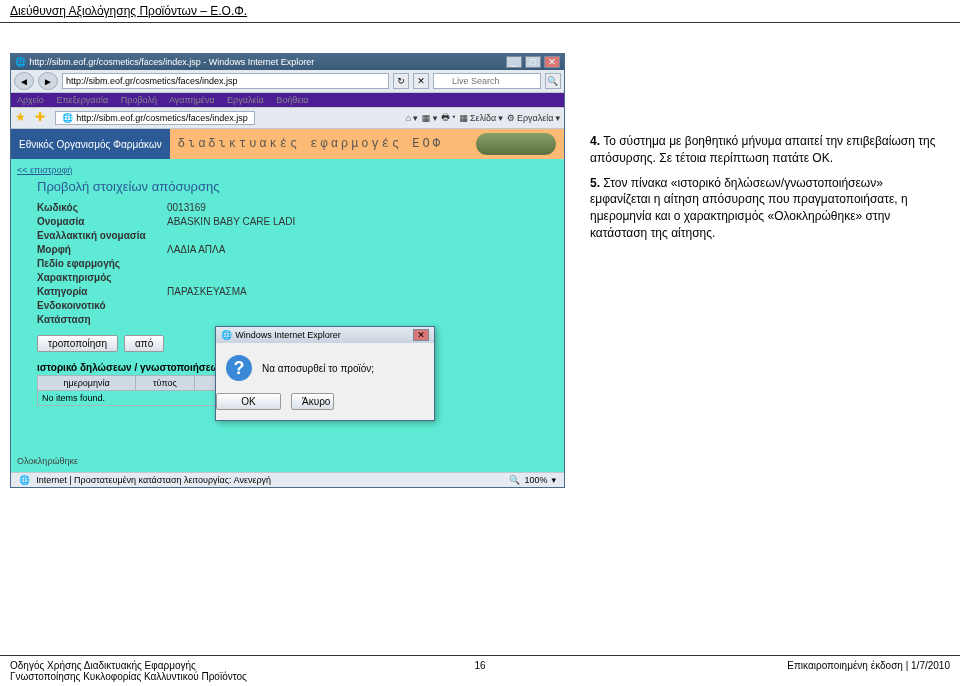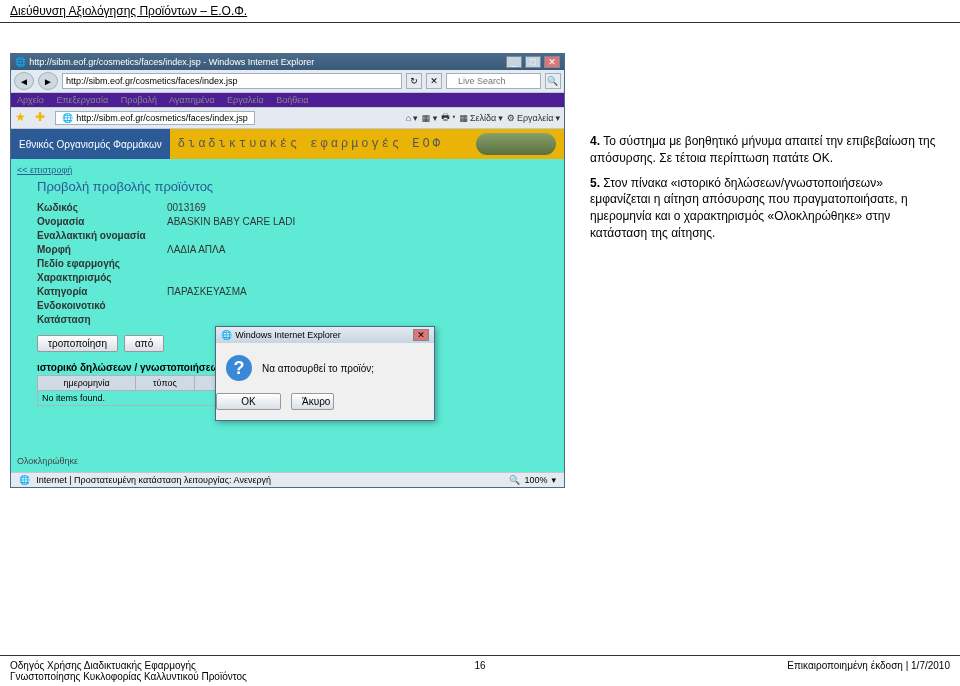--- a/index.html
+++ b/index.html
@@ -52,24 +52,24 @@
     .nav-btn { width: 20px; height: 18px; border-radius: 50%; background: #d0d8e0; border: 1px solid #a0b0c0; display: inline-flex; align-items: center; justify-content: center; font-size: 10px; }
     .addr-input {
       flex: 1;
       border: 1px solid #a0b0c0;
       background: #fff;
       padding: 1px 3px;
       font-size: 9px;
       height: 16px;
     }
     .search-input {
-      width: 95px;
+      width: 108px;
       border: 1px solid #a0b0c0;
       background: #fff;
-      padding: 1px 11px;
+      padding: 1px 18px;
       font-size: 9px;
       height: 16px;
     }
     .small-btn { width: 16px; height: 16px; border: 1px solid #a0b0c0; background: #e8ecf0; text-align:center; line-height:14px; font-size:9px;}
     .ie-menu {
       padding: 2px 6px;
       color: #888;
       font-size: 9px;
       background: #4c1d95;
       border-bottom: 1px solid #ccc;
@@ -105,21 +105,21 @@
       align-items: center;
       padding: 0;
       font-size: 10px;
     }
     .eof-banner .eof-label {
       background: #2b5a97;
       padding: 5px 8px;
     }
     .eof-banner .banner-rest {
       flex: 1;
-      background: #eab308;
+      background: #fdba74;
       color: #333;
       padding: 4px 8px;
       display: flex;
       align-items: center;
       justify-content: space-between;
     }
     .banner-apps { font-family: "Courier New", monospace; letter-spacing: 3px; font-size: 12px; color: #555; }
     .pill-img {
       width: 80px; height: 22px;
       background: linear-gradient(#8aa068, #5a7040);
@@ -299,21 +299,21 @@
         <div class="eof-banner">
           <div class="eof-label">Εθνικός Οργανισμός Φαρμάκων</div>
           <div class="banner-rest">
             <span class="banner-apps">διαδικτυακές εφαρμογές ΕΟΦ</span>
             <span class="pill-img"></span>
           </div>
         </div>
 
         <div class="page-body">
           <a class="back-link">&lt;&lt; επιστροφή</a>
-          <div class="form-title">Προβολή προβολής προϊόντος</div>
+          <div class="form-title">Προβολή στοιχείων απόσυρσης</div>
 
           <div class="form-grid">
             <div class="lab">Κωδικός</div>
             <div>0013169</div>
             <div class="lab">Ονομασία</div>
             <div>ABASKIN BABY CARE LADI</div>
             <div class="lab">Εναλλακτική ονομασία</div>
             <div></div>
             <div class="lab">Μορφή</div>
             <div>ΛΑΔΙΑ ΑΠΛΑ</div>

